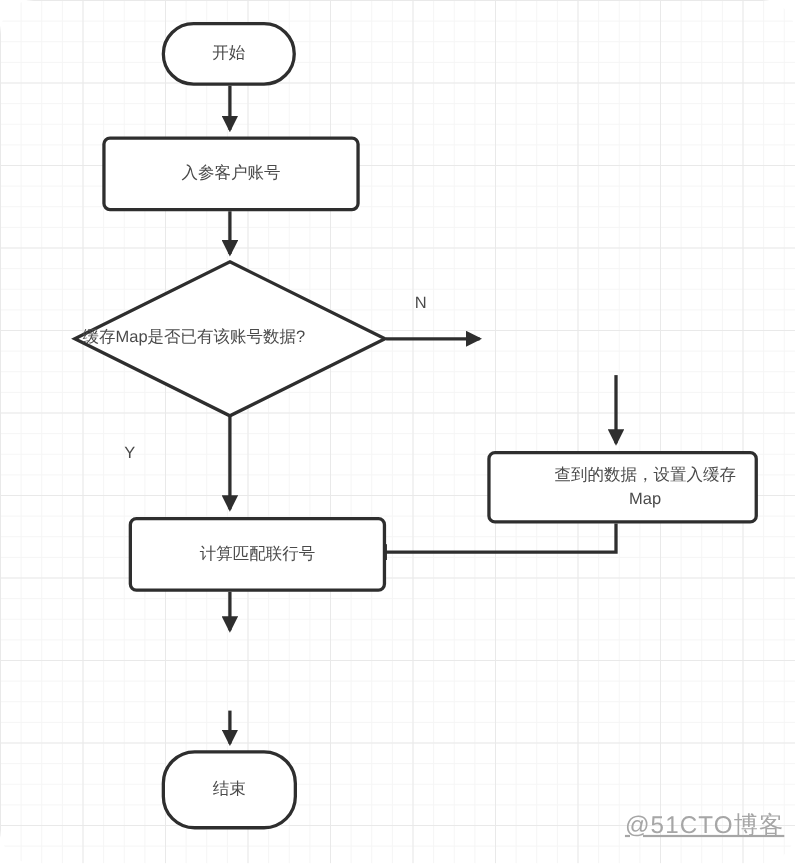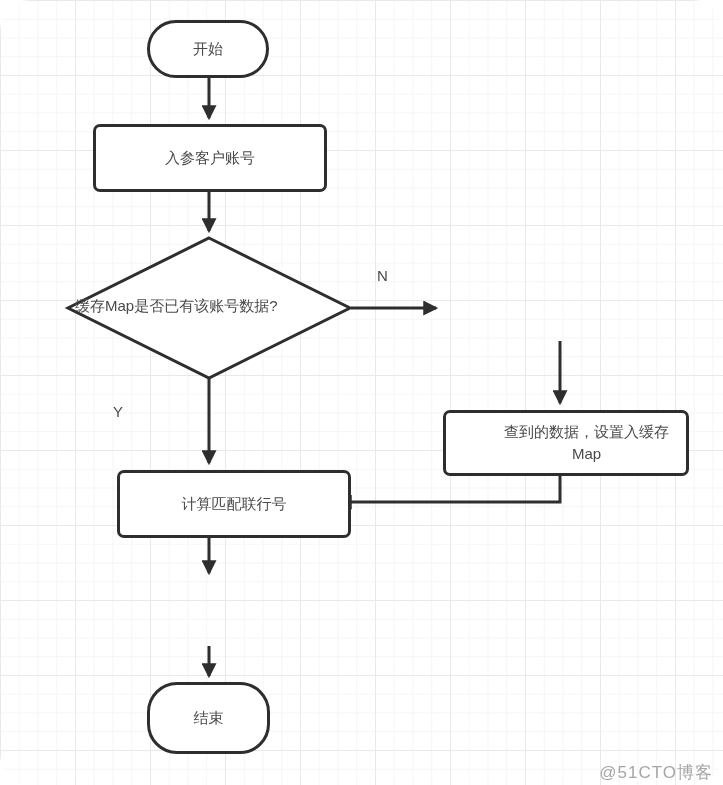--- a/index.html
+++ b/index.html
@@ -59,24 +59,25 @@
   .branch-label {
     position: absolute;
     color: #4a4a4a;
     font-size: 15px;
   }
   .branch-label.no  { left: 377px; top: 267px; }
   .branch-label.yes { left: 113px; top: 403px; }
   .watermark {
     position: absolute;
     right: 10px;
-    bottom: 1px;
+    bottom: 20px;
     color: #a6a6a6;
-    font-size: 17px;
+    font-size: 22px;
     letter-spacing: 1px;
+    text-decoration: underline;
   }
 </style>
 </head>
 <body>
 
 <div class="canvas">
 
   <svg class="edges-layer" width="723" height="785" viewBox="0 0 723 785" xmlns="http://www.w3.org/2000/svg">
     <defs>
       <marker id="arrowhead" viewBox="0 0 10 10" refX="8.5" refY="5" markerWidth="5" markerHeight="5" orient="auto">

